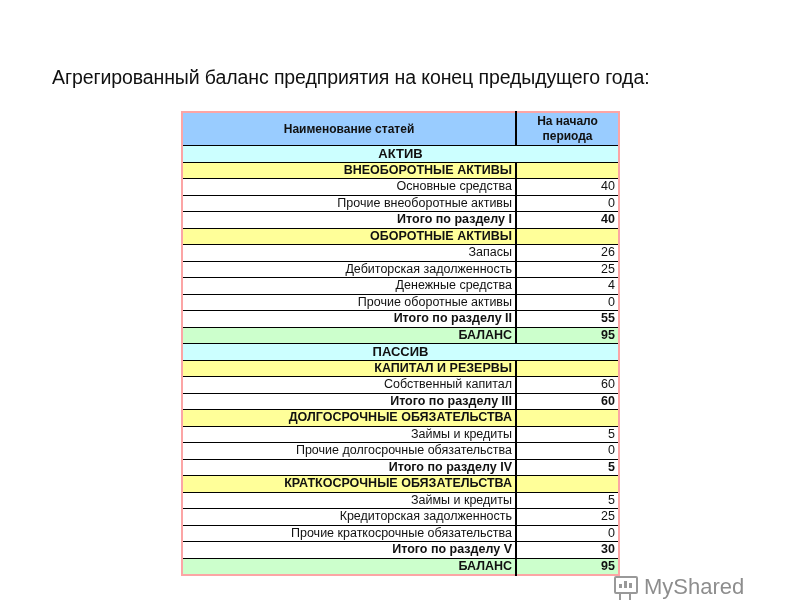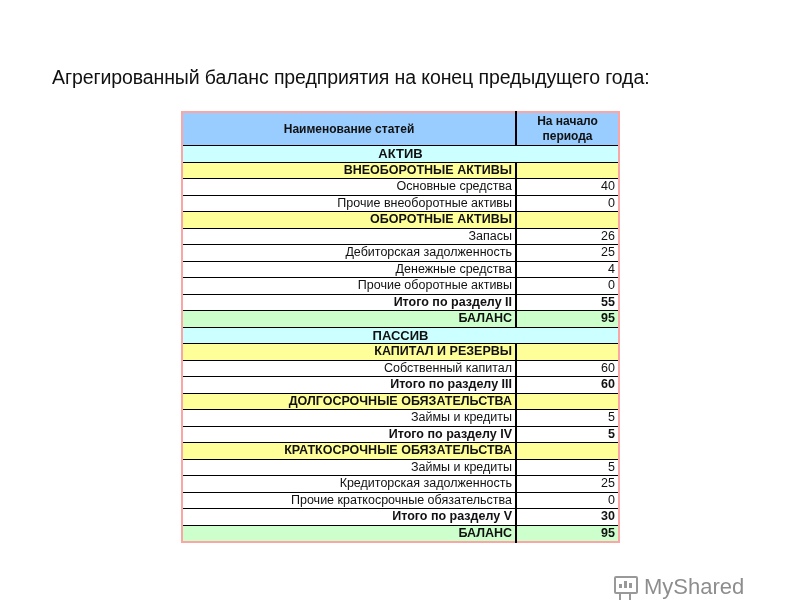--- a/index.html
+++ b/index.html
@@ -74,20 +74,24 @@
       <td class="v"></td>
     </tr>
     <tr class="item">
       <td>Основные средства</td>
       <td class="v">40</td>
     </tr>
     <tr class="item">
       <td>Прочие внеоборотные активы</td>
       <td class="v">0</td>
     </tr>
+    <tr class="total">
+      <td>Итого по разделу I</td>
+      <td class="v">40</td>
+    </tr>
     <tr class="grp">
       <td>ОБОРОТНЫЕ АКТИВЫ</td>
       <td class="v"></td>
     </tr>
     <tr class="item">
       <td>Запасы</td>
       <td class="v">26</td>
     </tr>
     <tr class="item">
       <td>Дебиторская задолженность</td>
@@ -125,20 +129,24 @@
       <td class="v">60</td>
     </tr>
     <tr class="grp">
       <td>ДОЛГОСРОЧНЫЕ ОБЯЗАТЕЛЬСТВА</td>
       <td class="v"></td>
     </tr>
     <tr class="item">
       <td>Займы и кредиты</td>
       <td class="v">5</td>
     </tr>
+    <tr class="item">
+      <td>Прочие долгосрочные обязательства</td>
+      <td class="v">0</td>
+    </tr>
     <tr class="total">
       <td>Итого по разделу IV</td>
       <td class="v">5</td>
     </tr>
     <tr class="grp">
       <td>КРАТКОСРОЧНЫЕ ОБЯЗАТЕЛЬСТВА</td>
       <td class="v"></td>
     </tr>
     <tr class="item">
       <td>Займы и кредиты</td>

